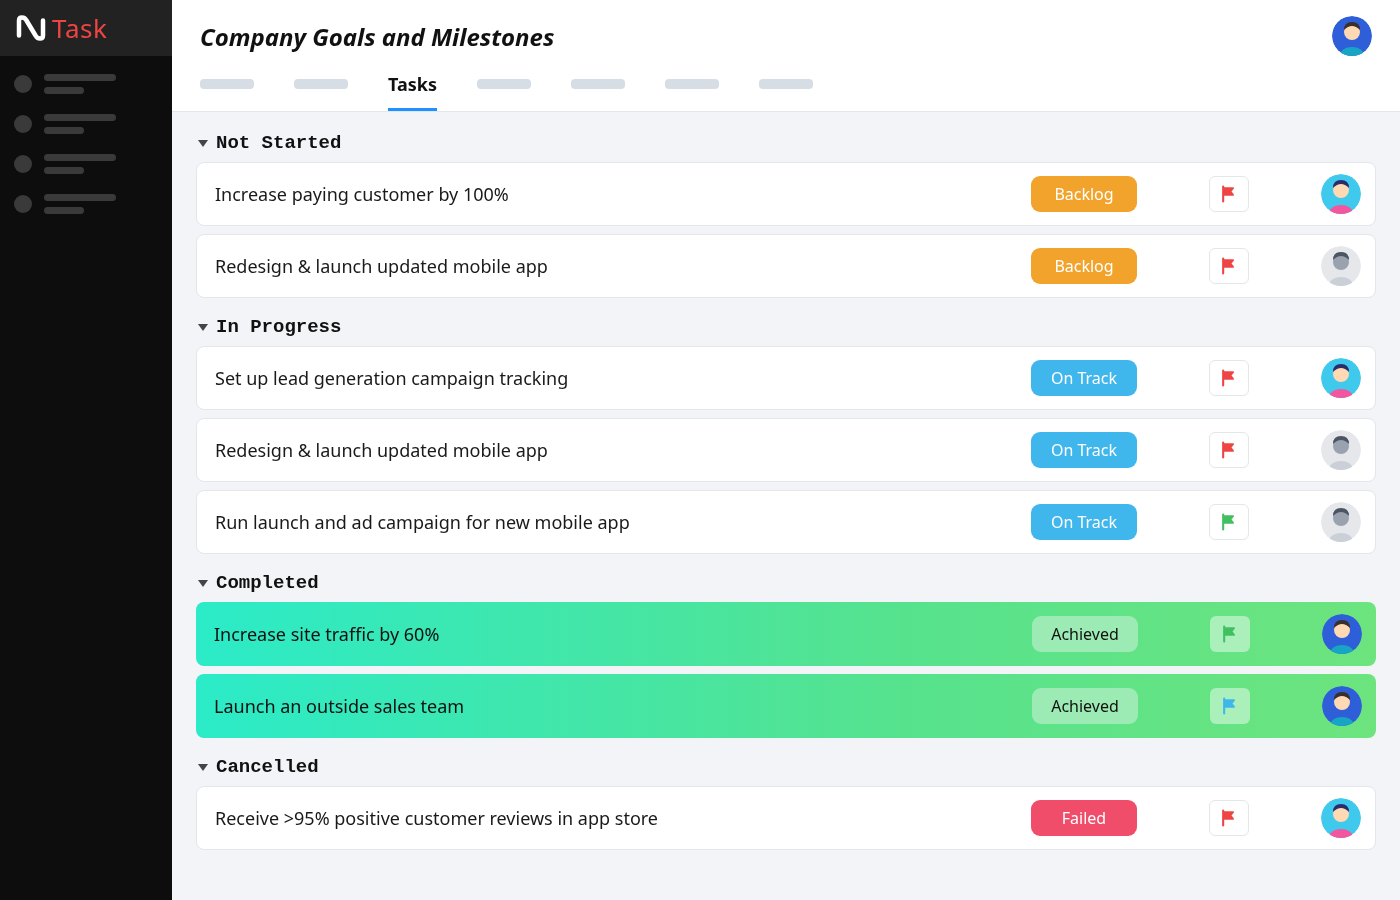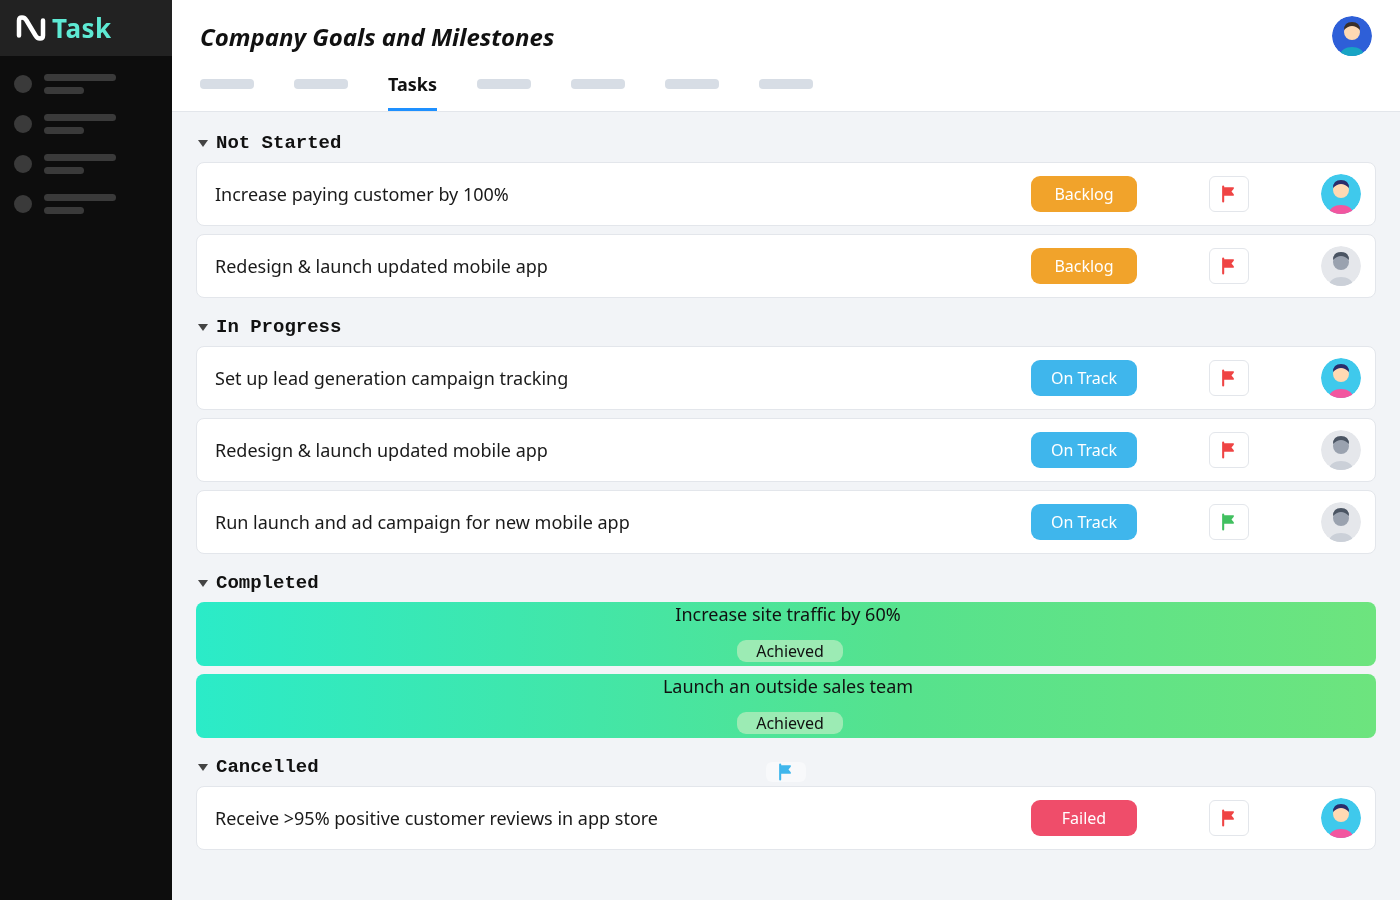--- a/index.html
+++ b/index.html
@@ -3,21 +3,21 @@
 <meta charset="utf-8">
 <style>
   * { box-sizing: border-box; margin: 0; padding: 0; }
   html, body { height: 100%; font-family: -apple-system, "Segoe UI", system-ui, sans-serif; }
   body { display: flex; background: #f2f4f7; width: 1400px; height: 900px; overflow: hidden; }
 
   
   .sidebar { width: 172px; background: #0d0d0d; display: flex; flex-direction: column; }
   .sidebar-top { background: #222; height: 56px; display: flex; align-items: center; padding-left: 16px; gap: 6px; }
   .logo-mark svg { display: block; }
-  .logo-text { color: #5eead4; font-weight: 700; font-size: 26px; letter-spacing: .5px; }
+  .logo-text { color: #ef4444; font-weight: 400; font-size: 26px; letter-spacing: .5px; }
   .sidebar-items { padding: 18px 14px; display: flex; flex-direction: column; gap: 20px; }
   .nav-item { display: flex; align-items: center; gap: 12px; }
   .nav-bullet { width: 18px; height: 18px; border-radius: 50%; background: #3a3a3a; }
   .nav-lines { display: flex; flex-direction: column; gap: 6px; }
   .nav-line-long { width: 72px; height: 7px; border-radius: 4px; background: #3a3a3a; }
   .nav-line-short { width: 40px; height: 7px; border-radius: 4px; background: #3a3a3a; }
 
   
   .main { flex: 1; display: flex; flex-direction: column; background: #fff; }
   .header { display: flex; align-items: center; justify-content: space-between; padding: 16px 28px 10px 28px; }
@@ -37,21 +37,21 @@
   .chevron { width: 0; height: 0; border-left: 5px solid transparent; border-right: 5px solid transparent; border-top: 7px solid #444; }
   .section-title { font-size: 19px; font-weight: 700; color: #111; }
   .rows { display: flex; flex-direction: column; gap: 8px; }
   .row { background: #fff; border: 1px solid #e3e6eb; border-radius: 8px; height: 64px; display: flex; align-items: center; padding: 0 14px; gap: 14px; }
   .row-title { flex: 1; font-size: 18px; color: #1a1a1a; padding-left: 4px;}
   .pill { min-width: 106px; height: 36px; border-radius: 9px; display: flex; align-items: center; justify-content: center; color: #fff; font-size: 16px; font-weight: 400; padding: 0 16px; margin-left: 8px;}
   .flag-box { width: 40px; height: 36px; border: 1px solid #e3e6eb; border-radius: 6px; display: flex; align-items: center; justify-content: center; background: #fff; }
   .gap-wide { width: 44px; }
 
   
-  .row.completed { background: linear-gradient(90deg, #2bebc8 0%, #56e28d 60%, #6de47e 100%); border: none; flex-direction: column; }
+  .row.completed { background: linear-gradient(90deg, #2bebc8 0%, #56e28d 60%, #6de47e 100%); border: none; }
   .row.completed .row-title { color: #111; }
   .row.completed .pill { background: rgba(255,255,255,.45); color: #111; }
   .row.completed .flag-box { background: rgba(255,255,255,.45); border: none; }
 </style>
 </head>
 <body>
 
 <div class="sidebar">
   <div class="sidebar-top">
     <span class="logo-mark">

